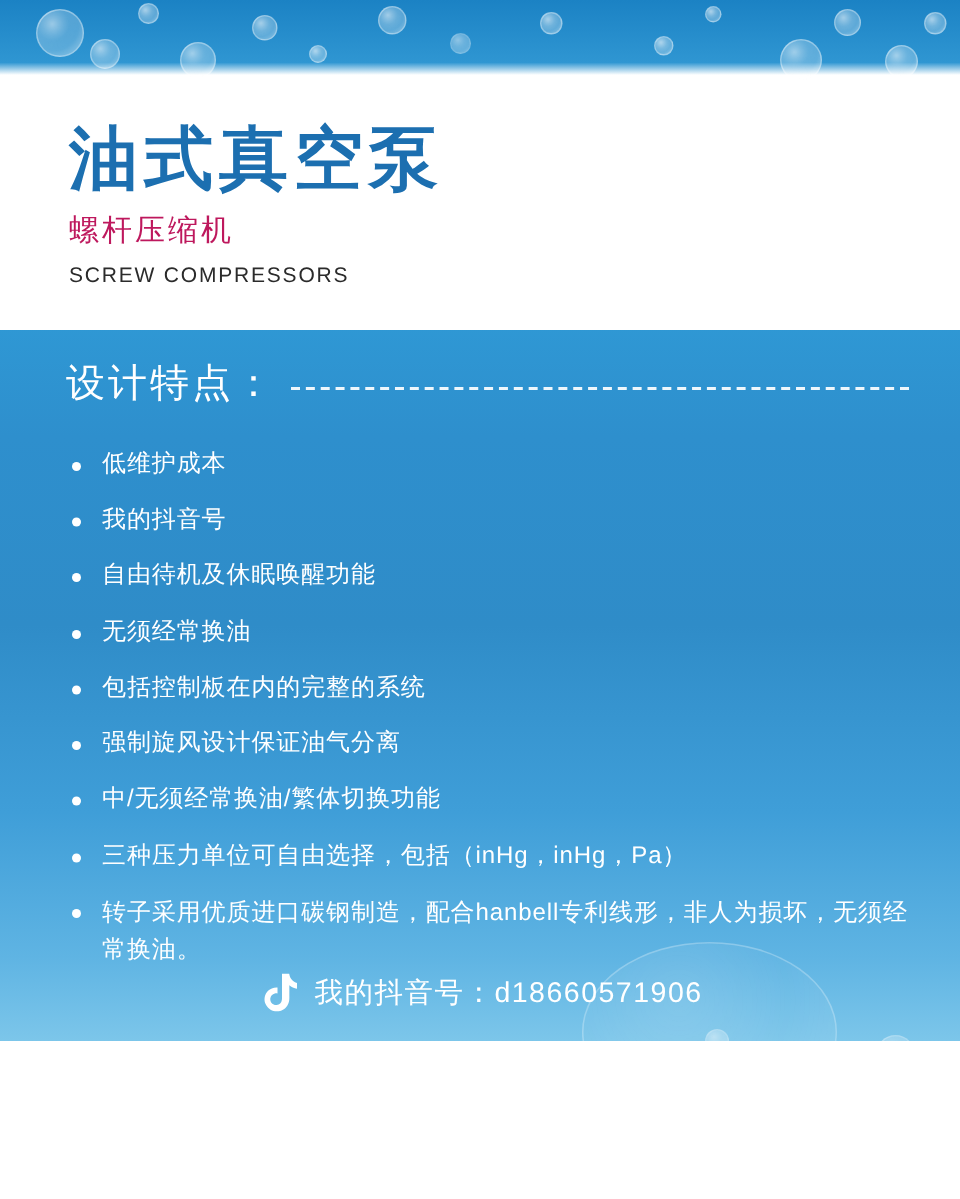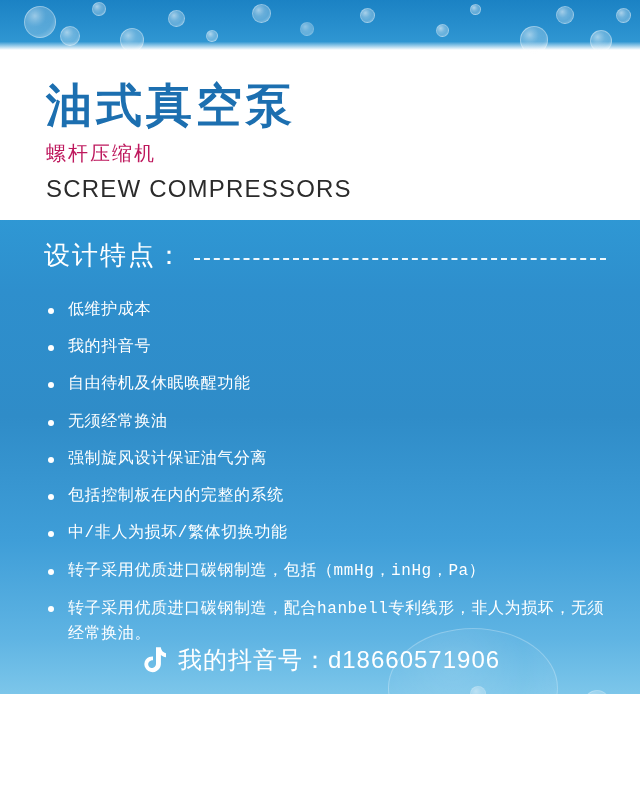--- a/index.html
+++ b/index.html
@@ -85,36 +85,35 @@
     line-height: 1;
     margin: 0 0 12px 0;
   }
   .title-sub {
     font-size: 20px;
     color: #be185d;
     letter-spacing: 2px;
     margin: 0 0 8px 0;
   }
   .title-en {
-    font-size: 24px;
+    font-size: 14px;
     color: #2b2b2b;
     letter-spacing: 1.2px;
     margin: 0;
   }
 
   
   .content {
     position: absolute;
     left: 0;
     top: 238px;
     width: 640px;
     z-index: 6;
     box-sizing: border-box;
     padding: 0 34px 0 44px;
-    font-family: Liberation Mono, monospace;
   }
   .section-head {
     display: flex;
     align-items: center;
     margin-bottom: 26px;
   }
   .section-title {
     font-size: 26px;
     color: #ffffff;
     letter-spacing: 2px;
@@ -166,21 +165,21 @@
     justify-content: center;
     z-index: 8;
   }
   .tiktok-icon {
     width: 26px;
     height: 28px;
     margin-right: 12px;
     flex: none;
   }
   .footer-text {
-    font-size: 24px;
+    font-size: 19px;
     color: #ffffff;
     letter-spacing: 1px;
     font-weight: 500;
   }
 </style>
 </head>
 <body>
 
 <div class="poster">
 
@@ -220,24 +219,24 @@
     <div class="section-head">
       <div class="section-title">设计特点：</div>
       <div class="dash-line"></div>
     </div>
 
     <ul class="features">
       <li>低维护成本</li>
       <li>我的抖音号</li>
       <li>自由待机及休眠唤醒功能</li>
       <li>无须经常换油</li>
+      <li>包括控制板在内的完整的系统</li>
       <li>强制旋风设计保证油气分离</li>
-      <li>包括控制板在内的完整的系统</li>
-      <li>中/非人为损坏/繁体切换功能</li>
-      <li>转子采用优质进口碳钢制造，包括（mmHg，inHg，Pa）</li>
+      <li>中/无须经常换油/繁体切换功能</li>
+      <li>三种压力单位可自由选择，包括（inHg，inHg，Pa）</li>
       <li class="two-line">转子采用优质进口碳钢制造，配合hanbell专利线形，非人为损坏，无须经常换油。</li>
     </ul>
   </div>
 
   <div class="footer">
     <svg class="tiktok-icon" viewBox="0 0 26 28" aria-hidden="true">
       <path d="M17.2 1.2h3.6c0.3 2.1 1.2 3.7 2.6 4.8 1.1 0.9 2.4 1.4 3.6 1.5v3.7c-1.3 0-2.6-0.3-3.8-0.8-0.9-0.4-1.6-0.9-2.3-1.5v8.6c0 1.8-0.4 3.4-1.3 4.8-1.5 2.4-4 3.9-7 3.9-3.1 0-5.7-1.6-7.1-4.1C4.5 20.6 4.2 19 4.4 17.4c0.3-2.9 2.1-5.3 4.8-6.4 1.2-0.5 2.5-0.7 3.8-0.6v3.9c-0.6-0.1-1.2-0.1-1.8 0.1-1.6 0.4-2.8 1.7-3 3.3-0.2 1.7 0.7 3.3 2.3 4 0.6 0.3 1.3 0.4 2 0.3 1.8-0.2 3.2-1.6 3.4-3.4 0.1-0.4 0.1-0.8 0.1-1.2V1.2z" fill="#ffffff"></path>
     </svg>
     <div class="footer-text">我的抖音号：d18660571906</div>
   </div>

